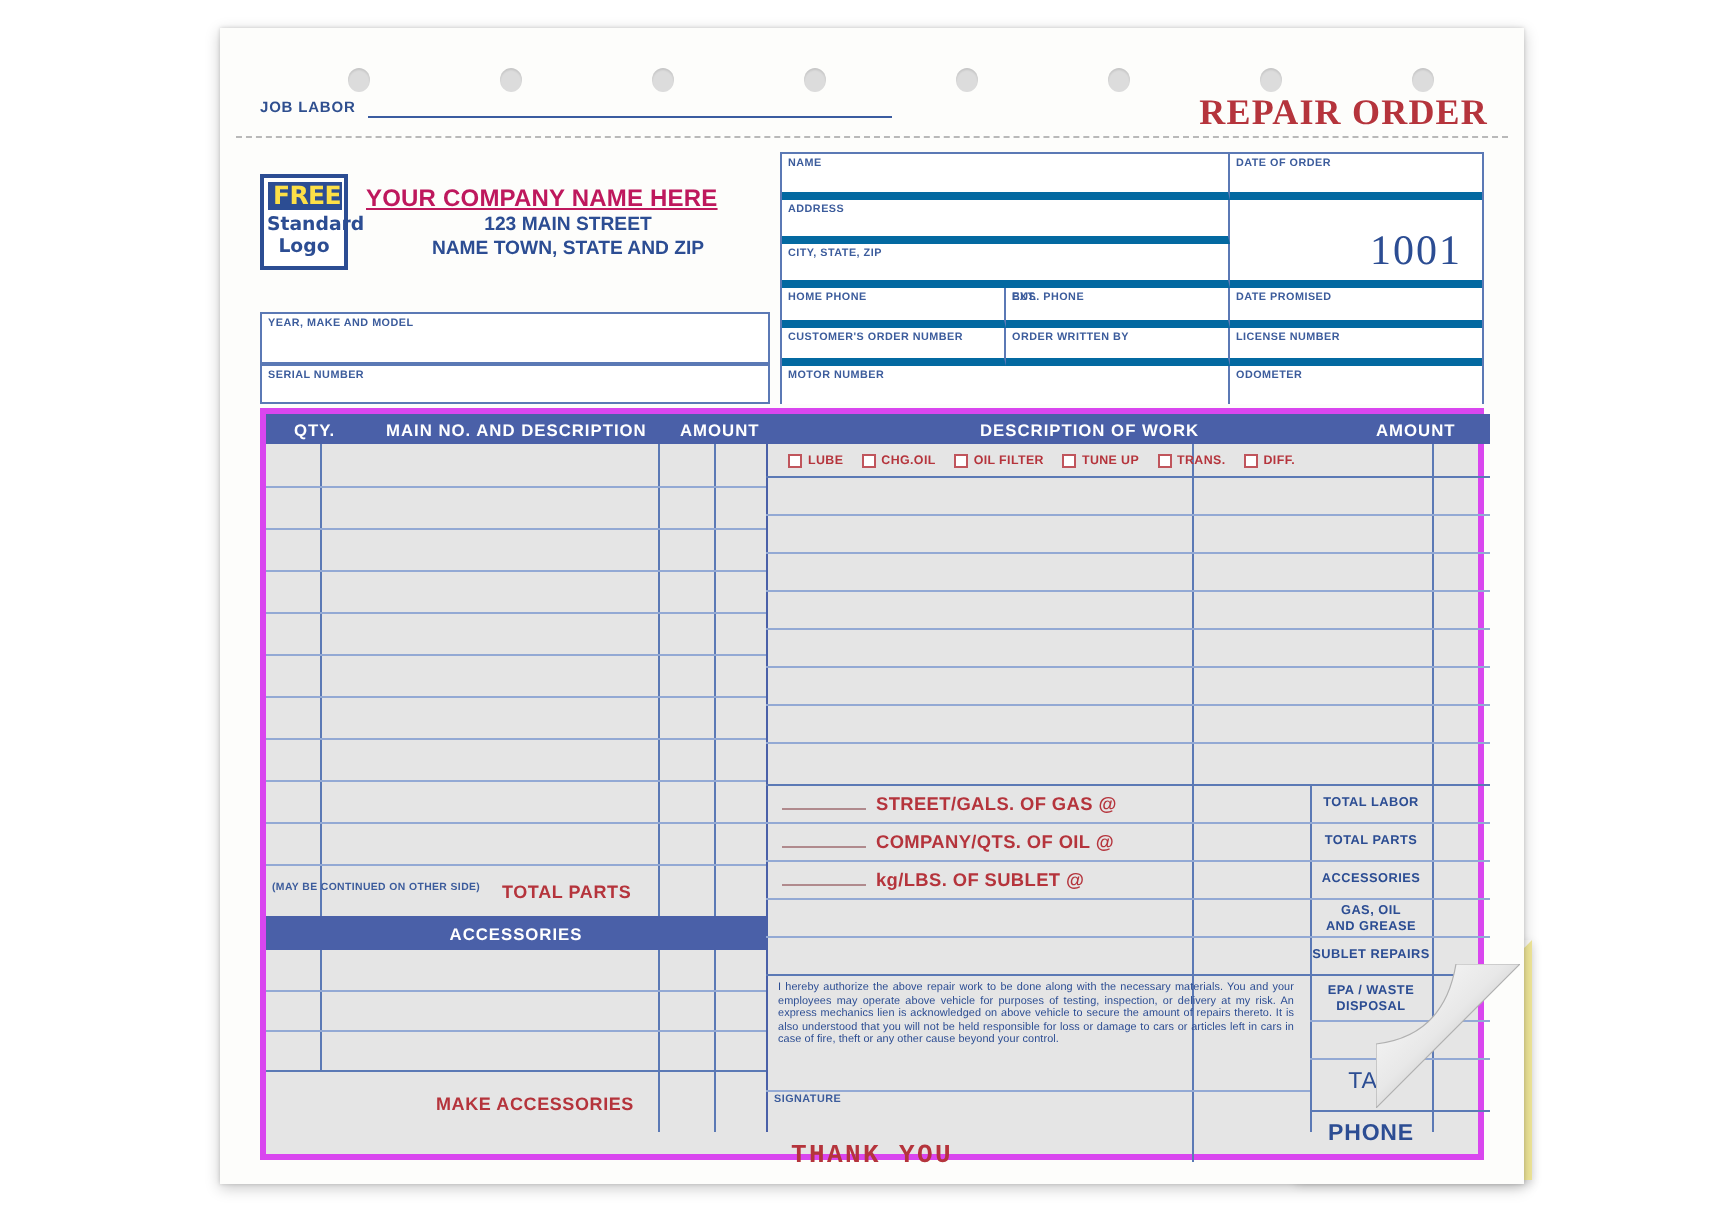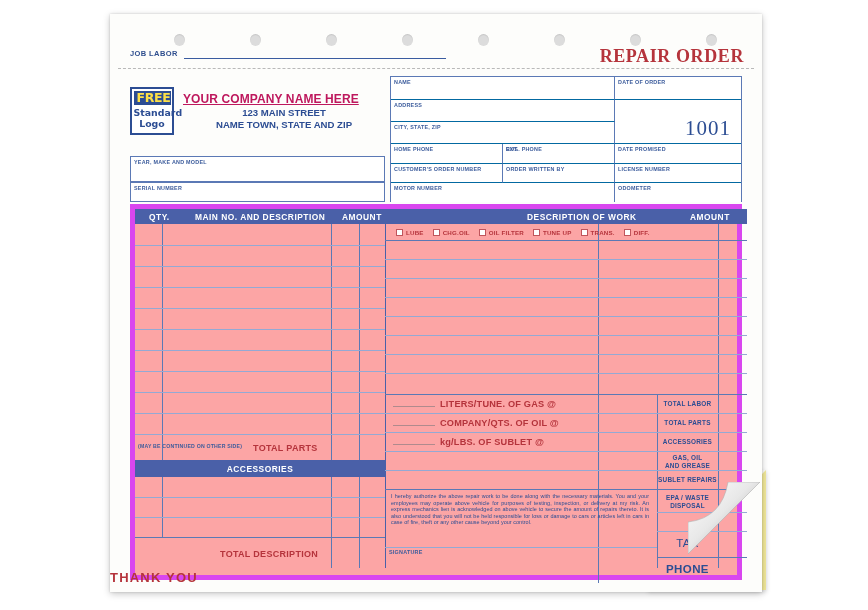--- a/index.html
+++ b/index.html
@@ -226,21 +226,21 @@
     left: 260px;
     top: 0;
     width: 352px;
     height: 126px;
     border: 1px solid #5b79b5;
     background: #fff;
   }
   .cell {
     position: absolute;
     border-right: 1px solid #5b79b5;
-    border-bottom: 1px solid #0369a1;
+    border-bottom: 4px solid #0369a1;
     background: #fff;
   }
   .cell .fieldlabel { position: absolute; left: 3px; top: 2.5px; }
   .cell.nr { border-right: none; }
   .cell.nb { border-bottom: none; }
   .num-1001 {
     position: absolute;
     right: 10px;
     bottom: 2px;
     font-size: 21px;
@@ -254,22 +254,22 @@
     top: 2.5px;
   }
 
   
   .main {
     position: absolute;
     left: 20px;
     top: 190px;
     width: 612px;
     height: 376px;
-    border: 5px solid #d946ef;
-    background: #fca5a5;
+    border: 3px solid #d946ef;
+    background: #e5e5e5;
   }
 
   .bar {
     position: absolute;
     background: #4a60a8;
     color: #ffffff;
     font-size: 8.4px;
     font-weight: bold;
     letter-spacing: 0.5px;
     display: flex;
@@ -394,26 +394,26 @@
     line-height: 6.6px;
     text-align: justify;
     letter-spacing: 0.05px;
   }
 
   .thankyou {
     position: absolute;
     left: 0;
     top: 556px;
     width: 652px;
-    text-align: left;
+    text-align: center;
     font-size: 13px;
     font-weight: bold;
     color: #b5343c;
     letter-spacing: 1.2px;
-    font-family: Liberation Sans, sans-serif;
+    font-family: Liberation Mono, monospace;
   }
 </style>
 </head>
 <body>
 
 <div id="page">
 
   <div class="carbon-yellow"></div>
 
   <div class="paper">
@@ -515,21 +515,21 @@
     </div>
 
     <div class="main">
 
       <div class="bar" style="left:0;top:0;width:250px;height:15px">
         <span style="position:absolute;left:14px">QTY.</span>
         <span style="position:absolute;left:60px">MAIN NO. AND DESCRIPTION</span>
         <span style="position:absolute;left:207px">AMOUNT</span>
       </div>
       <div class="bar" style="left:250px;top:0;width:362px;height:15px">
-        <span style="position:absolute;left:142px">DESCRIPTION OF WORK</span>
+        <span style="position:absolute;left:107px">DESCRIPTION OF WORK</span>
         <span style="position:absolute;left:305px">AMOUNT</span>
       </div>
 
       <div class="vline thick" style="left:250px;top:0;height:359px"></div>
       <div class="vline" style="left:27px;top:15px;height:236px"></div>
       <div class="vline" style="left:196px;top:15px;height:236px"></div>
       <div class="vline" style="left:224px;top:15px;height:236px"></div>
 
       <div class="vline" style="left:27px;top:256px;height:72px"></div>
       <div class="vline" style="left:196px;top:251px;height:108px"></div>
@@ -582,34 +582,34 @@
       <span class="tiny-note" style="left:3px;top:234px">(MAY BE CONTINUED ON OTHER SIDE)</span>
       <span class="redlbl" style="left:118px;top:234px">TOTAL PARTS</span>
 
       <div class="bar" style="left:0;top:251px;width:250px;height:17px">
         <span>ACCESSORIES</span>
       </div>
       <div class="hline" style="left:0;top:288px;width:250px"></div>
       <div class="hline" style="left:0;top:308px;width:250px"></div>
       <div class="hline" style="left:0;top:328px;width:250px"></div>
       <div class="hline strong" style="left:0;top:328px;width:250px"></div>
-      <span class="redlbl" style="left:85px;top:340px">TOTAL DESCRIPTION</span>
+      <span class="redlbl" style="left:85px;top:340px">MAKE ACCESSORIES</span>
 
       <div class="hline" style="left:250px;top:50px;width:362px"></div>
       <div class="hline" style="left:250px;top:69px;width:362px"></div>
       <div class="hline" style="left:250px;top:88px;width:362px"></div>
       <div class="hline" style="left:250px;top:107px;width:362px"></div>
       <div class="hline" style="left:250px;top:126px;width:362px"></div>
       <div class="hline" style="left:250px;top:145px;width:362px"></div>
       <div class="hline" style="left:250px;top:164px;width:362px"></div>
       <div class="hline strong" style="left:250px;top:185px;width:362px"></div>
 
       <div class="fluid" style="left:258px;top:190px">
         <span class="blank"></span>
-        <span>LITERS/TUNE. OF GAS @</span>
+        <span>STREET/GALS. OF GAS @</span>
       </div>
       <div class="fluid" style="left:258px;top:209px">
         <span class="blank"></span>
         <span>COMPANY/QTS. OF OIL @</span>
       </div>
       <div class="fluid" style="left:258px;top:228px">
         <span class="blank"></span>
         <span>kg/LBS. OF SUBLET @</span>
       </div>
 

